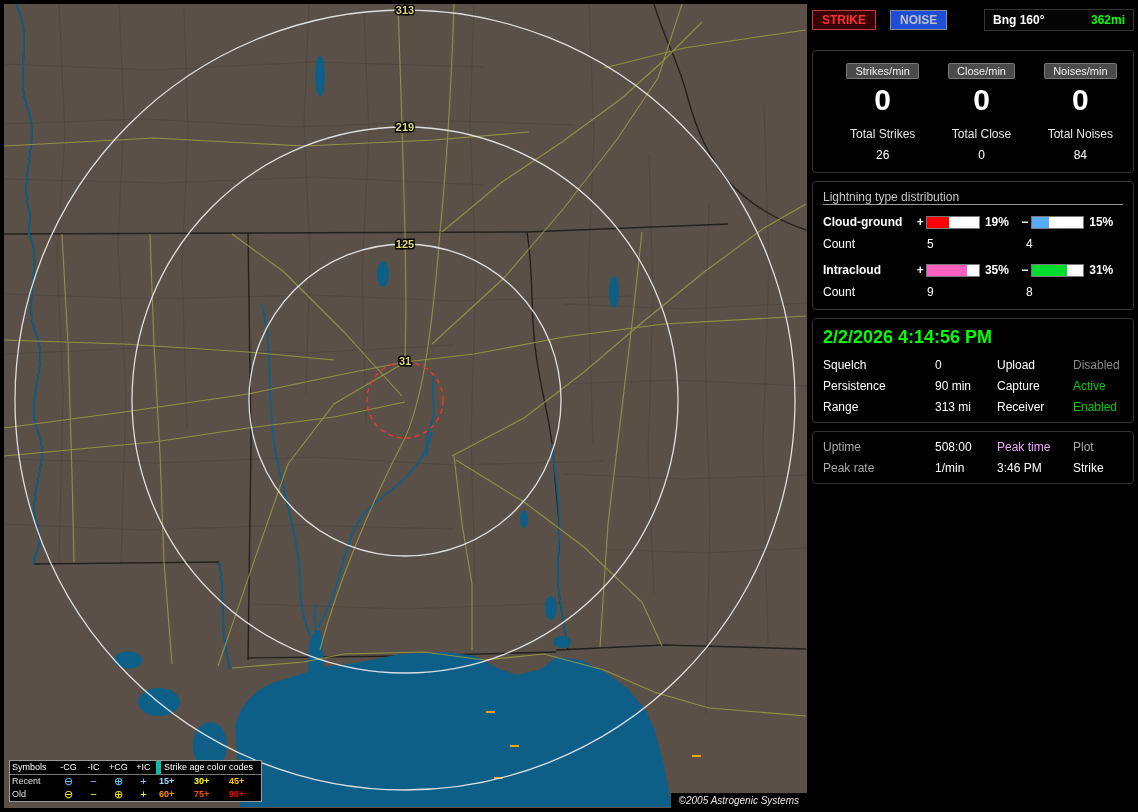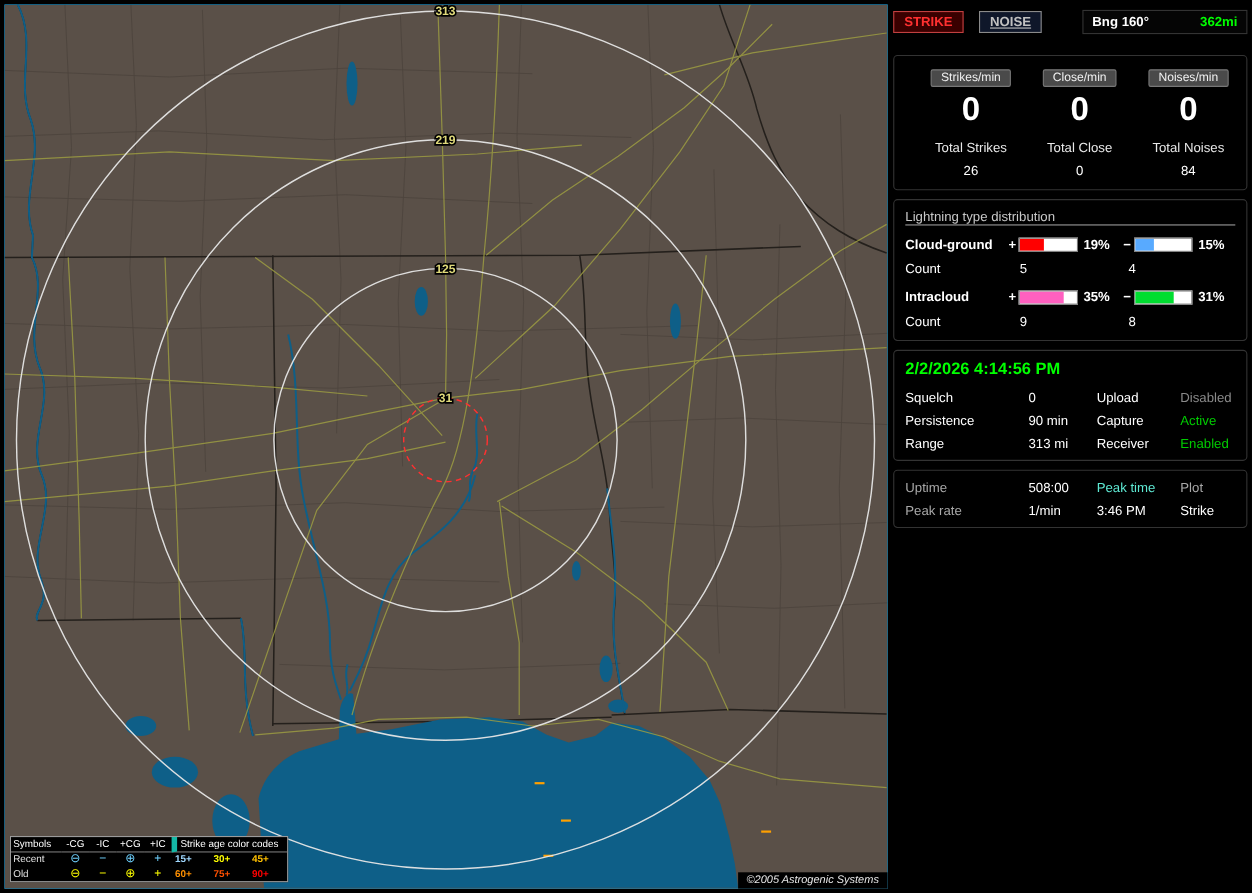--- a/index.html
+++ b/index.html
@@ -16,42 +16,42 @@
   .legend .sym{text-align:center;font-size:11px;line-height:13px;}
   .legend .agehdr{grid-column:span 3;border-left:5px solid #14b8a6;padding-left:3px;}
   .legend .symhdr{text-align:center;}
   .legend .age{text-align:left;padding-left:3px;font-weight:bold;}
   .legend .rowlabel{color:#e0e0e0;}
   
   .sidebar{position:absolute;left:812px;top:8px;width:322px;color:#fff;}
   .toolbar{display:flex;align-items:center;height:24px;margin-bottom:18px;}
   .btn{font-family:"Liberation Sans",sans-serif;font-size:12px;font-weight:bold;padding:2px 9px;margin-right:14px;cursor:pointer;}
   .btn-strike{background:#3a0000;border:1px solid #c04040;color:#ff3030;}
-  .btn-noise{background:#0f172a;border:1px solid #8a8a8a;color:#c0c0c0;text-decoration:underline;}
+  .btn-noise{background:#1d4ed8;border:1px solid #8a8a8a;color:#c0c0c0;}
   .bng-box{margin-left:auto;width:132px;display:flex;justify-content:space-between;align-items:center;
            background:#050505;border:1px solid #333;padding:3px 8px;font-size:12px;font-weight:bold;color:#fff;}
   .panel{background:#000;border:1px solid #333;border-radius:4px;margin-bottom:8px;padding:8px 10px;}
   
   .stats-panel{display:flex;justify-content:space-between;text-align:center;padding:10px 4px 10px 21px;}
   .stat-col{width:33%;}
   .stat-chip{display:inline-block;background:#4a4a4a;border:1px solid #787878;border-radius:2px;color:#f0f0f0;font-size:11px;padding:1px 8px;}
   .stat-big{font-size:30px;font-weight:bold;color:#fff;margin:4px 0 10px 0;}
   .stat-total-label{font-size:12px;color:#e8e8e8;margin-bottom:7px;}
   .stat-total-value{font-size:12px;color:#fff;}
   
   .dist-title{color:#c8c8c8;font-size:12px;padding-bottom:0;border-bottom:1px solid #9a9a9a;margin-bottom:10px;}
   .dist-row{display:flex;align-items:center;font-size:12px;font-weight:bold;margin-bottom:8px;}
   .dist-label{width:92px;}
   .sign{width:12px;text-align:center;}
   .bar{width:52px;height:11px;background:#fff;border:1px solid #777;position:relative;margin-right:5px;overflow:hidden;}
   .bar-fill{position:absolute;left:0;top:0;bottom:0;}
   .pct{width:34px;}
   .count-row{display:grid;grid-template-columns:104px 99px 99px;font-size:12px;margin-bottom:12px;}
   
-  .datetime{font-size:15px;font-weight:bold;margin-bottom:10px;}
+  .datetime{font-size:18px;font-weight:bold;margin-bottom:10px;}
   .sgrid{display:grid;grid-template-columns:112px 62px 76px 1fr;row-gap:7px;font-size:12px;}
   .sgrid span{white-space:nowrap;}
 </style>
 </head>
 <body>
 
 <div class="map">
   <svg width="803" height="804" viewBox="0 0 803 804">
     <rect x="0" y="0" width="803" height="804" fill="#5a5048"></rect>
 
@@ -278,21 +278,21 @@
       <span>313 mi</span>
       <span>Receiver</span>
       <span style="color: rgb(0, 204, 0);">Enabled</span>
     </div>
   </div>
 
   <div class="panel">
     <div class="sgrid">
       <span style="color: rgb(168, 168, 168);">Uptime</span>
       <span style="color: rgb(255, 255, 255);">508:00</span>
-      <span style="color: #5eead4;">Peak time</span>
+      <span style="color: #f0abfc;">Peak time</span>
       <span style="color: rgb(168, 168, 168);">Plot</span>
 
       <span style="color: rgb(168, 168, 168);">Peak rate</span>
       <span style="color: rgb(255, 255, 255);">1/min</span>
       <span style="color: rgb(255, 255, 255);">3:46 PM</span>
       <span style="color: rgb(255, 255, 255);">Strike</span>
     </div>
   </div>
 
 </div>

